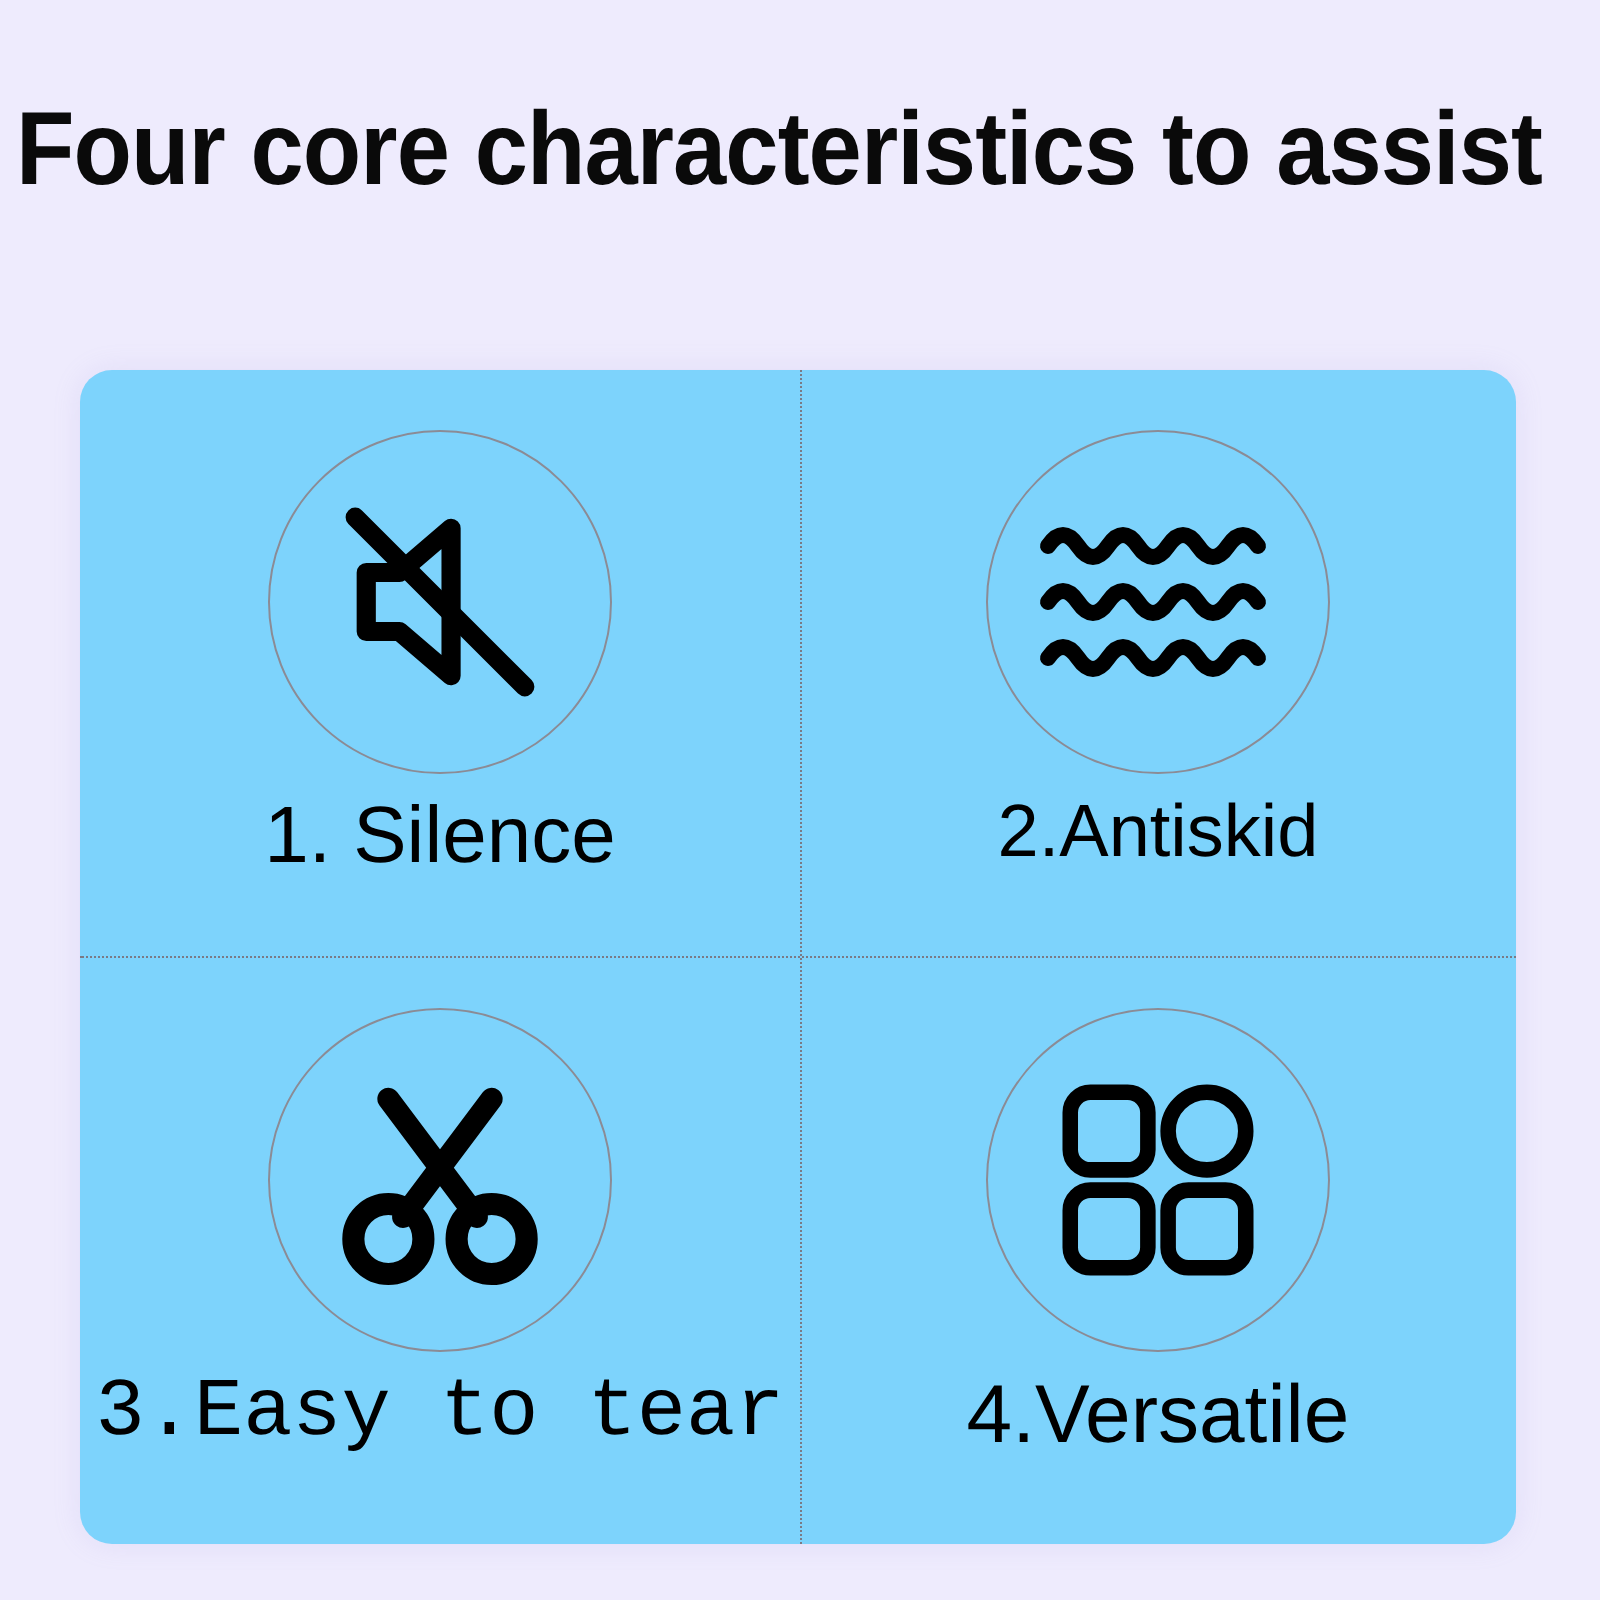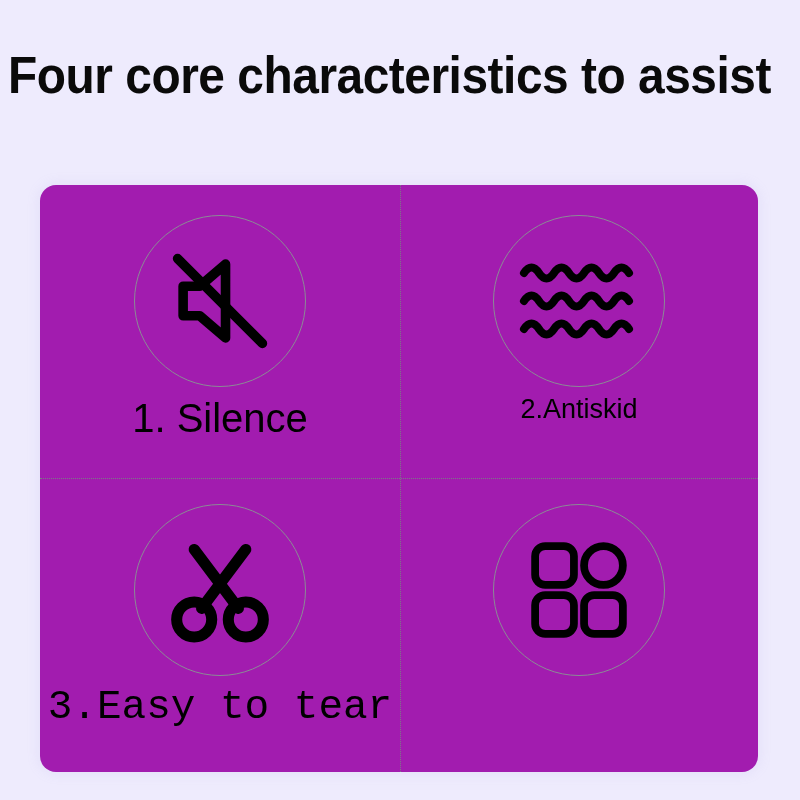--- a/index.html
+++ b/index.html
@@ -33,21 +33,21 @@
     transform-origin: left center;
   }
 
   
   #feature-card {
     position: absolute;
     left: 40px;
     top: 185px;
     width: 718px;
     height: 587px;
-    background: #a21caf;
+    background: #7dd3fc;
     border-radius: 16px;
     box-shadow: 0 0 14px rgba(160, 150, 215, 0.16);
   }
 
   
   .divider-h {
     position: absolute;
     left: 0;
     top: 293px;
     width: 718px;
@@ -95,21 +95,21 @@
 
   .cell-label {
     margin-top: 6px;
     font-size: 41px;
     color: #000000;
     white-space: nowrap;
     line-height: 1.25;
     font-family: "Liberation Sans", sans-serif;
   }
   .cell-1 .cell-label { font-size: 40px; }
-  .cell-2 .cell-label { font-size: 27px; }
+  .cell-2 .cell-label { font-size: 37px; }
   .cell-3 .cell-label { font-size: 41px; font-family: Liberation Mono, monospace; }
   .cell-4 .cell-label { font-size: 41px; }
 
   svg { display: block; }
 </style>
 </head>
 <body>
 
 <div id="page-title">Four core characteristics to assist</div>
 
@@ -163,16 +163,17 @@
       <div class="icon-circle">
         <span>
           <svg width="108" height="108" viewBox="0 0 64 64" fill="none" stroke="#000000" stroke-width="4.6" stroke-linecap="round" stroke-linejoin="round">
             <rect x="6" y="6" width="23" height="23" rx="6"></rect>
             <circle cx="46.5" cy="17.5" r="11.5"></circle>
             <rect x="6" y="35" width="23" height="23" rx="6"></rect>
             <rect x="35" y="35" width="23" height="23" rx="6"></rect>
           </svg>
         </span>
       </div>
+      <div class="cell-label">4.Versatile</div>
     </div>
 
   </div>
 </div>
 
 </body></html>

